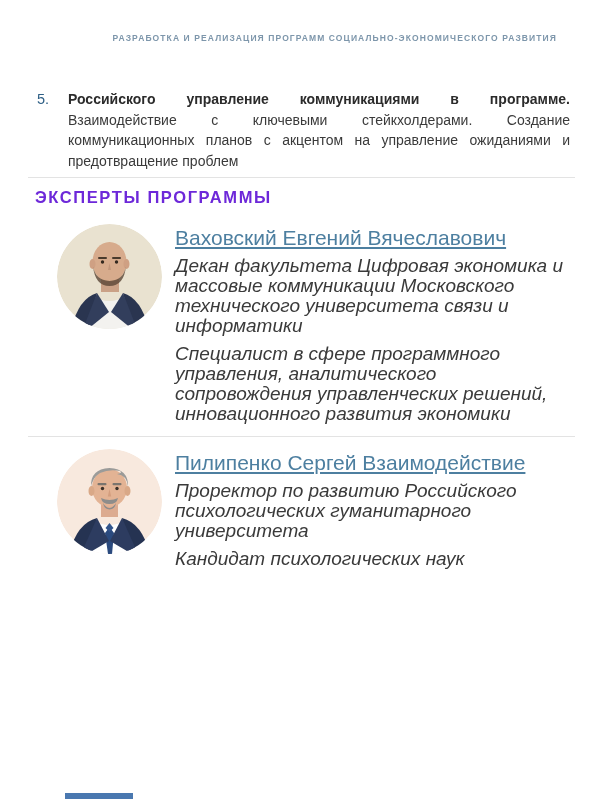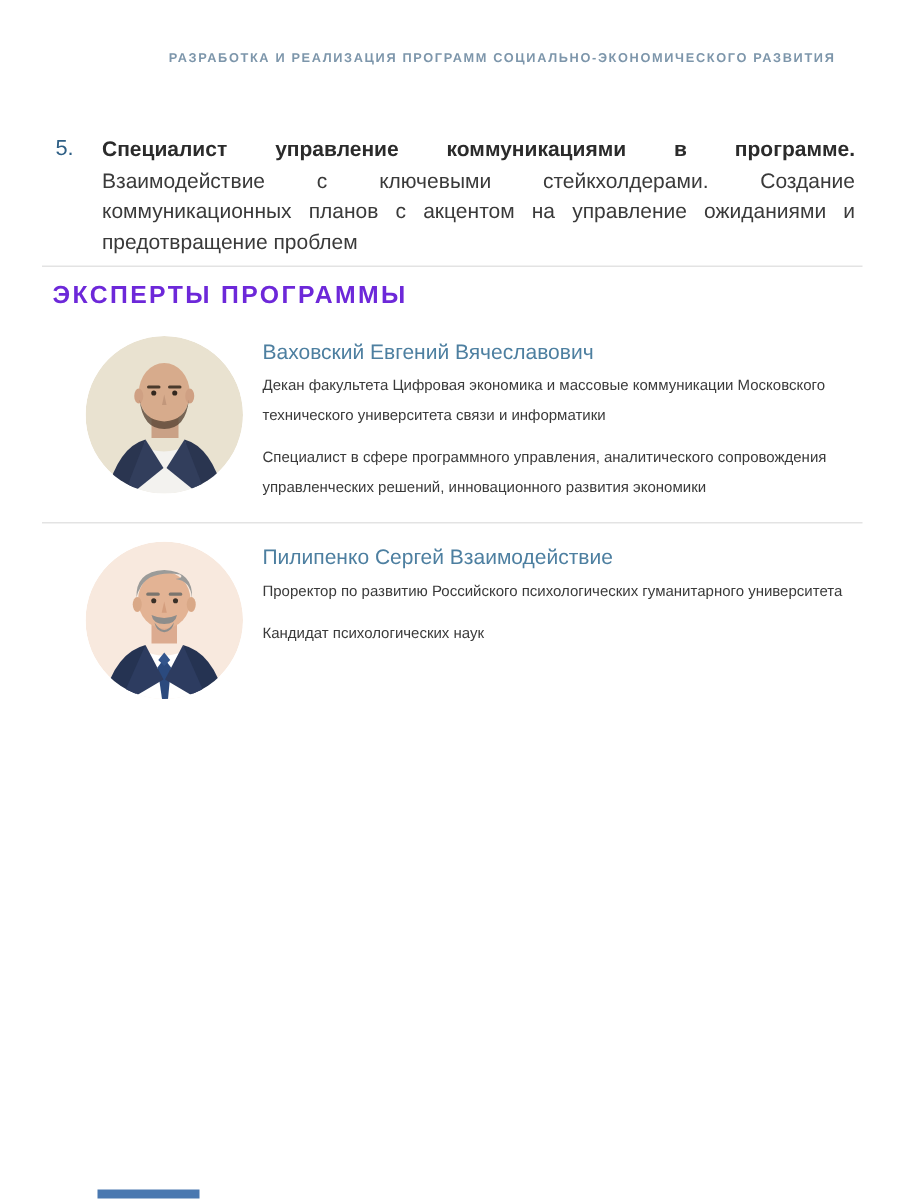--- a/index.html
+++ b/index.html
@@ -71,50 +71,52 @@
   .expert-photo {
     flex: 0 0 105px;
     width: 105px; height: 105px;
     border-radius: 50%;
     overflow: hidden;
     margin-right: 13px;
   }
   .expert-photo svg { display: block; width: 105px; height: 105px; }
   .expert-info { flex: 1; max-width: 400px; }
   .expert-name {
-    font-size: 14px;
+    font-size: 21px;
     color: #4d7fa0;
     margin: 2px 0 6px 0;
     font-weight: normal;
+    text-decoration: underline;
   }
   .expert-info p {
     margin: 0 0 8px 0;
-    font-size: 10px;
+    font-size: 19px;
     line-height: 20px;
     color: #3a3a3a;
+    font-style: italic;
   }
   .card-divider { margin-top: 4px; }
 
   .footer-bar {
     position: absolute;
     left: 65px; top: 793px;
     width: 68px; height: 6px;
     background: #4a78b0;
   }
 </style>
 </head>
 <body>
 
 <div class="page">
 
   <div class="running-head">РАЗРАБОТКА И РЕАЛИЗАЦИЯ ПРОГРАММ СОЦИАЛЬНО-ЭКОНОМИЧЕСКОГО РАЗВИТИЯ</div>
 
   <div class="numbered-item">
     <div class="item-number">5.</div>
-    <div class="item-text"><b>Специалист управление коммуникациями в программе.</b><span> Взаимодействие с ключевыми стейкхолдерами. Создание коммуникационных планов с акцентом на управление ожиданиями и предотвращение проблем</span></div>
+    <div class="item-text"><b>Российского управление коммуникациями в программе.</b><span> Взаимодействие с ключевыми стейкхолдерами. Создание коммуникационных планов с акцентом на управление ожиданиями и предотвращение проблем</span></div>
   </div>
 
   <hr class="divider divider-top">
 
   <h2 class="section-title">ЭКСПЕРТЫ ПРОГРАММЫ</h2>
 
   <div class="expert-card">
     <div class="expert-photo">
       <svg viewBox="0 0 105 105">
         <circle cx="52.5" cy="52.5" r="52.5" fill="#e9e2d0"></circle>

